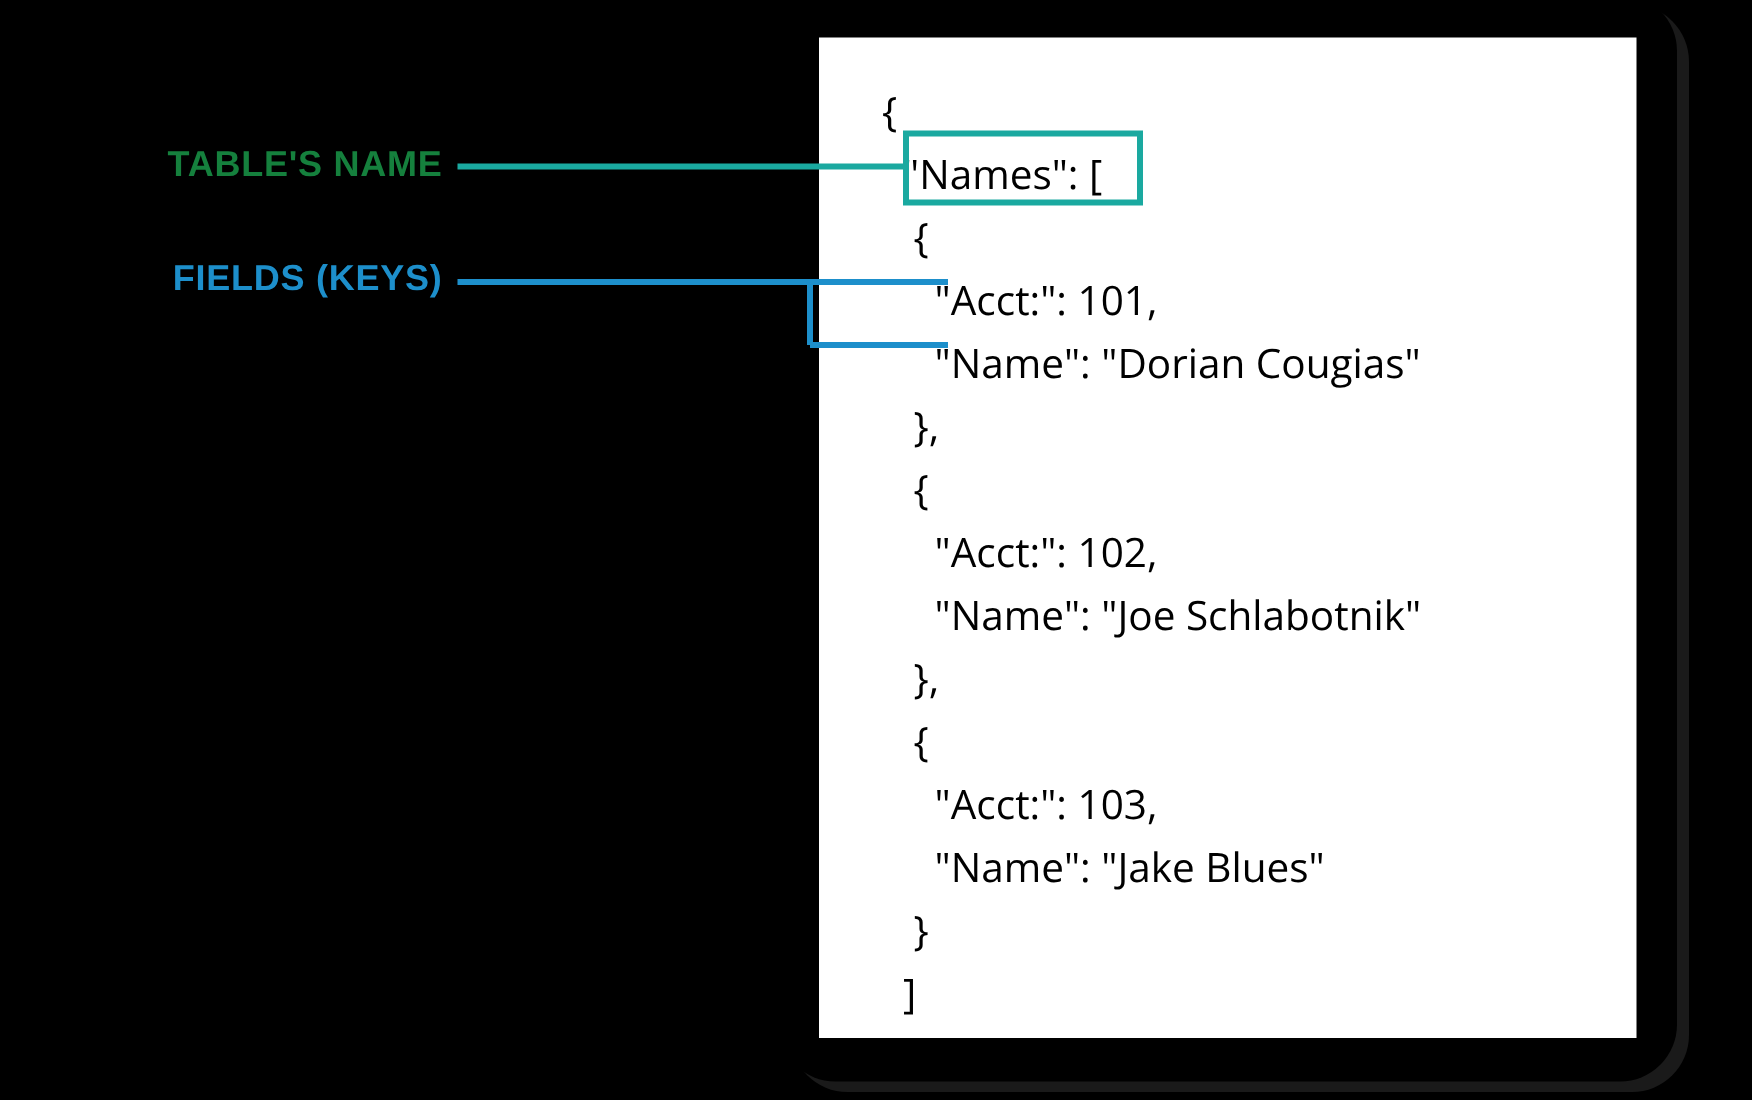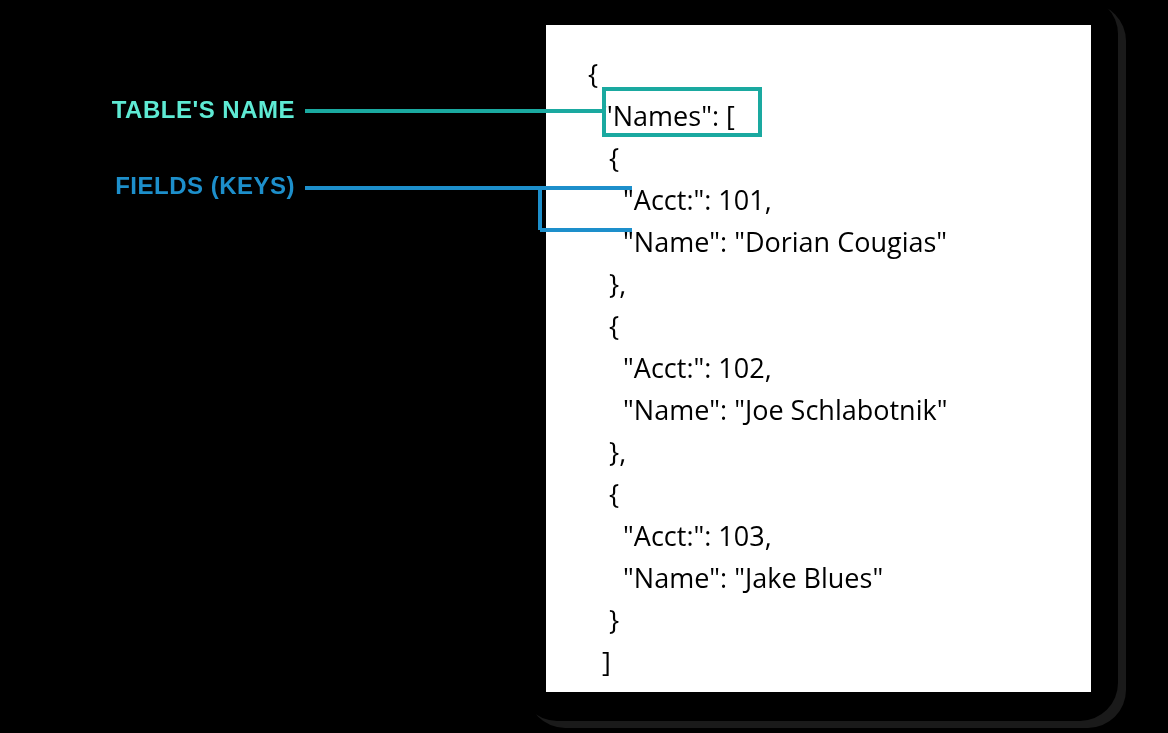--- a/index.html
+++ b/index.html
@@ -14,21 +14,21 @@
   }
 
   
   .label {
     position: absolute;
     font-weight: 700;
     font-size: 24px;
     letter-spacing: 0.5px;
     white-space: nowrap;
   }
-  .label-teal { color: #5eead4; right: calc(100% - 295px); }
+  .label-teal { color: #15803d; right: calc(100% - 295px); }
   .label-blue { color: #1D8FCB; right: calc(100% - 295px); }
 
   
   .callout-box {
     position: absolute;
     border: 4px solid #1AA9A0;
     box-sizing: border-box;
   }
 
   

